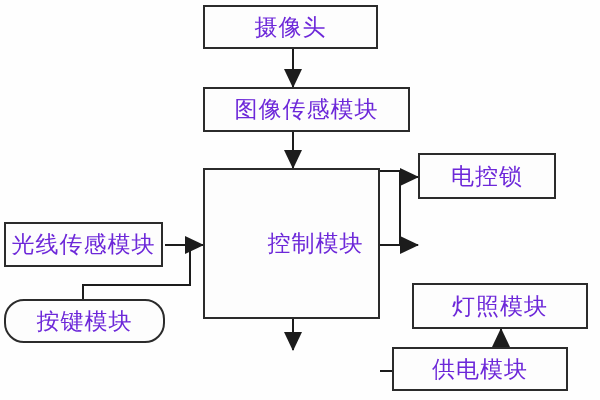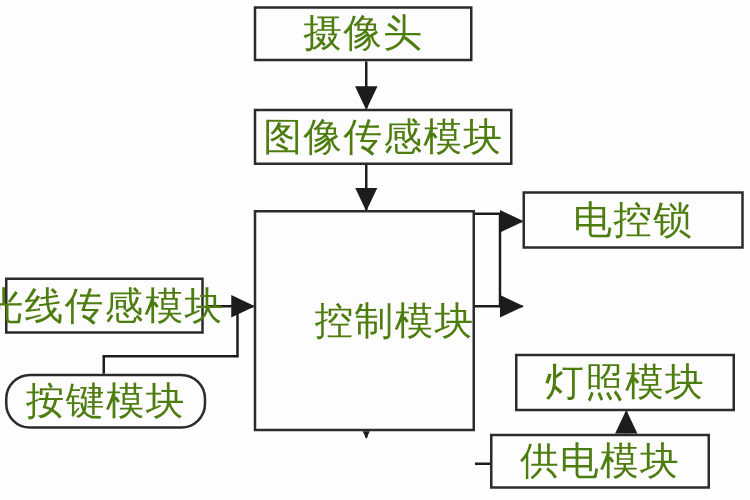--- a/index.html
+++ b/index.html
@@ -5,29 +5,29 @@
   html,body{margin:0;padding:0;background:#ffffff;}
   .stage{
     position:relative;width:600px;height:400px;background:#fefefe;
     font-family:"DejaVu Serif","Liberation Serif",serif;overflow:hidden;
   }
   .connectors{position:absolute;left:0;top:0;width:600px;height:400px;}
   .edge{stroke:#1c1c1c;stroke-width:2;fill:none;}
   .node{
     position:absolute;box-sizing:border-box;background:#fdfdfd;
     border:2px solid #2b2b2b;display:flex;align-items:center;justify-content:center;
-    color:#4d7c0f;font-size:31px;letter-spacing:1px;white-space:nowrap;
+    color:#6d28d9;font-size:23px;letter-spacing:1px;white-space:nowrap;
   }
   
   .n-camera      {left:203px;top:5px;  width:175px;height:44px;}
   .n-image-sensor{left:203px;top:87px; width:207px;height:45px;}
-  .n-control     {left:203px;top:168px;width:177px;height:177px;padding-left:48px;}
+  .n-control     {left:203px;top:168px;width:177px;height:151px;padding-left:48px;}
   .n-light-sensor{left:4px;  top:222px;width:159px;height:45px;}
   .n-button      {left:4px;  top:299px;width:161px;height:44px;border-radius:20px;}
-  .n-lock        {left:418px;top:153px;width:177px;height:46px;}
+  .n-lock        {left:418px;top:153px;width:138px;height:46px;}
   .n-wireless    {left:418px;top:222px;width:177px;height:46px;}
   .n-lighting    {left:412px;top:283px;width:176px;height:46px;}
   .n-power       {left:392px;top:347px;width:176px;height:44px;}
   .n-current     {left:203px;top:350px;width:177px;height:43px;}
 </style>
 </head>
 <body>
 
 <div class="stage">
 

